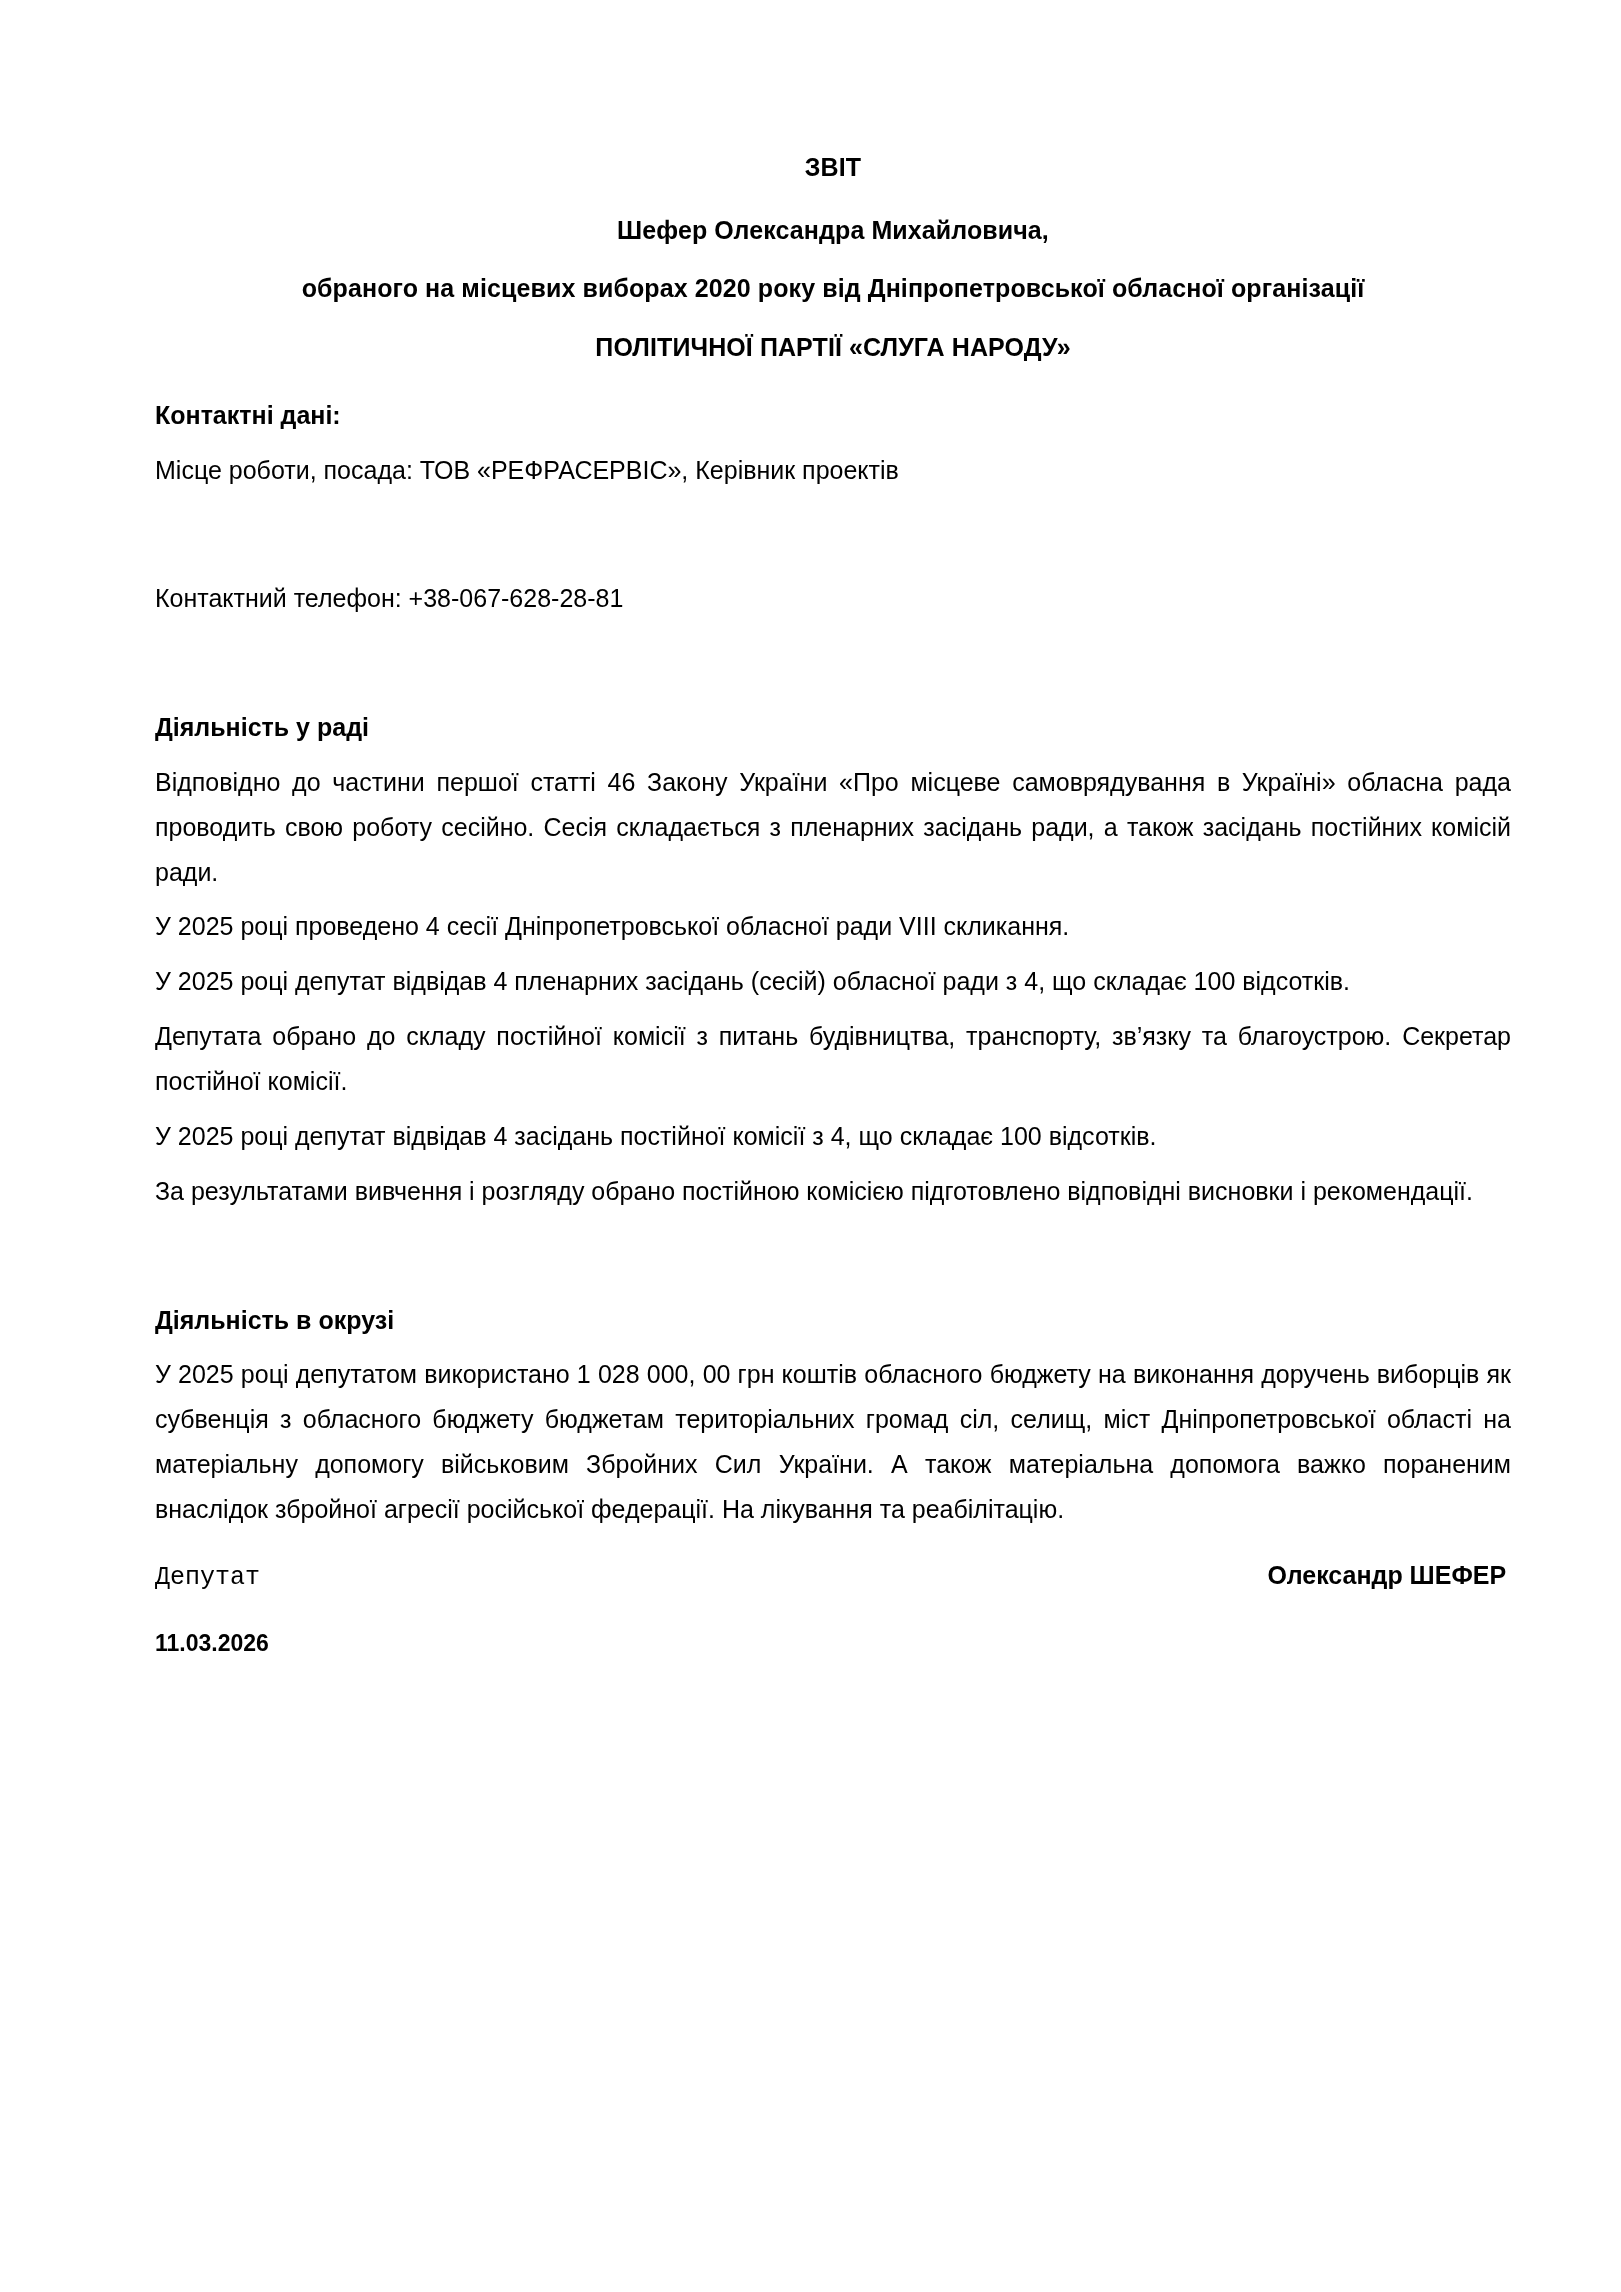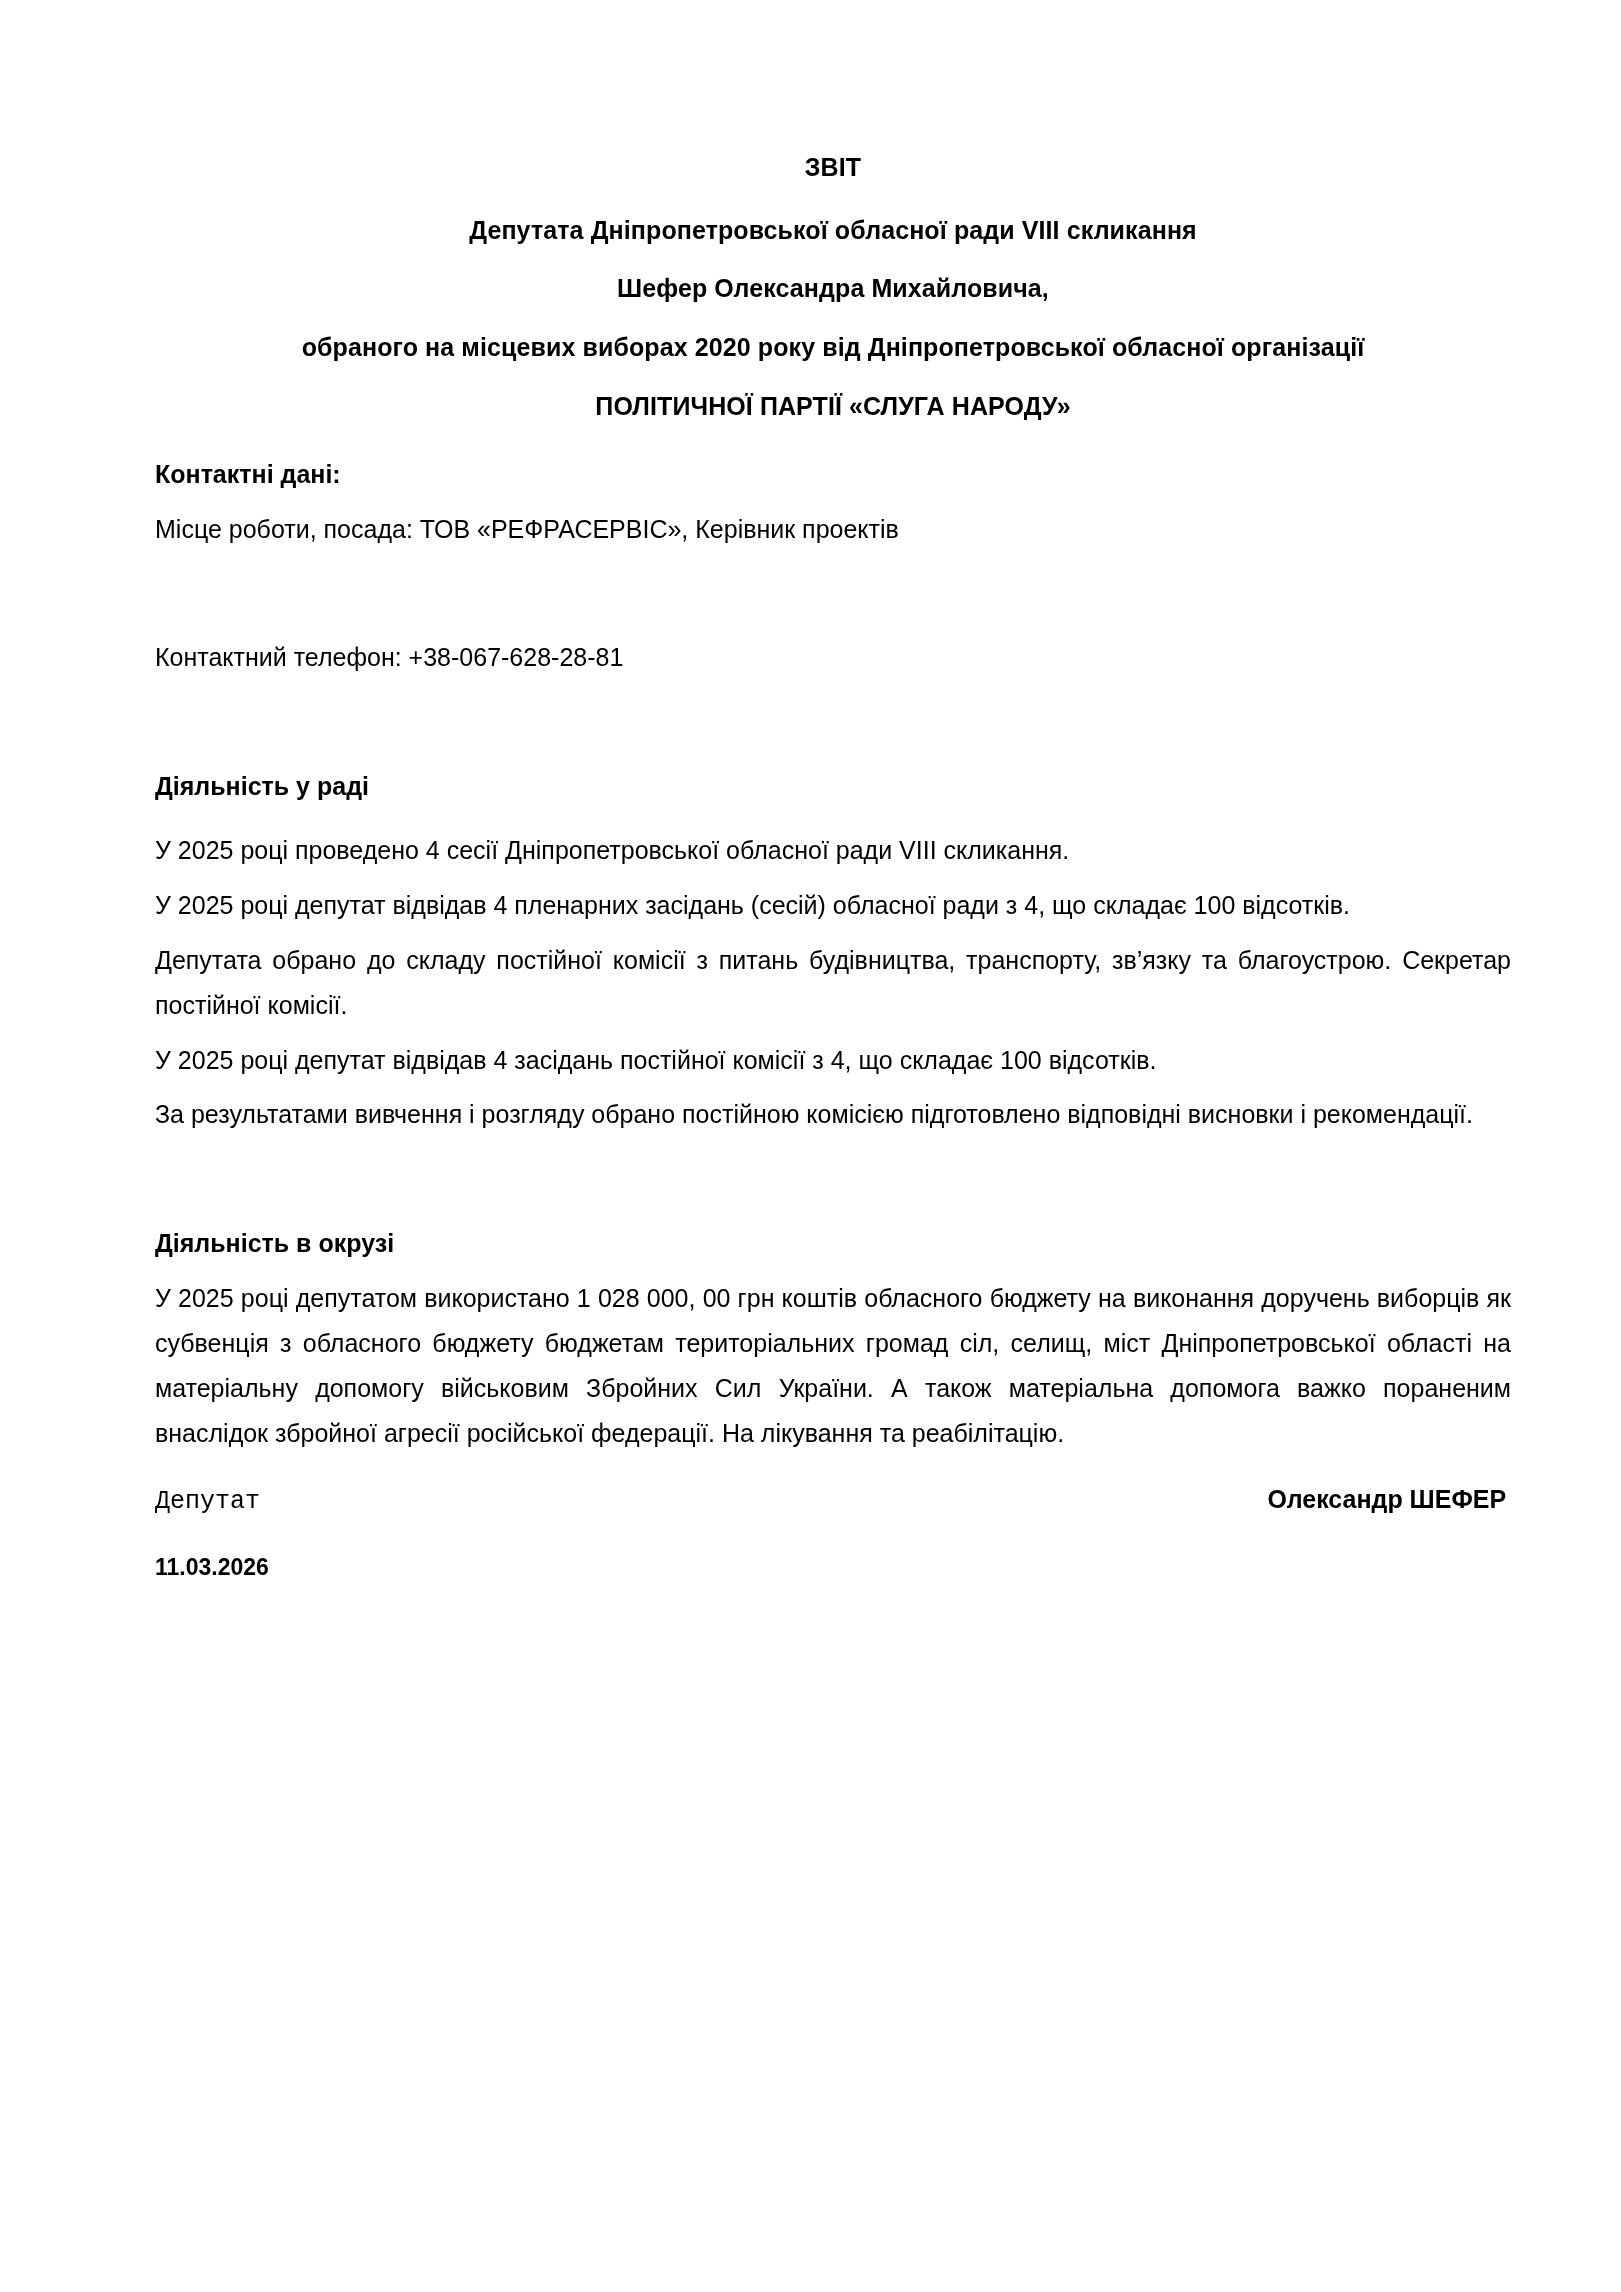--- a/index.html
+++ b/index.html
@@ -90,21 +90,20 @@
   }
 </style>
 </head>
 <body>
 
 <div class="page">
   <div class="content">
 
     <div class="title-block">
       <p class="title-line main">ЗВІТ</p>
-      <p class="title-line">Депутата Дніпропетровської обласної ради VIII скликання</p>
       <p class="title-line">Шефер Олександра Михайловича,</p>
       <p class="title-line">обраного на місцевих виборах 2020 року від Дніпропетровської обласної організації</p>
       <p class="title-line">ПОЛІТИЧНОЇ ПАРТІЇ «СЛУГА НАРОДУ»</p>
     </div>
 
     <div class="gap-xs"></div>
 
     <p class="section-head">Контактні дані:</p>
 
     <div class="gap-xs"></div>
@@ -120,20 +119,21 @@
     <div class="gap-xs"></div>
 
     <p class="para">Контактний телефон: +38-067-628-28-81</p>
 
     <div class="gap-xl"></div>
 
     <p class="section-head">Діяльність у раді</p>
 
     <div class="gap-xs"></div>
 
+    <p class="para justify">Відповідно до частини першої статті 46 Закону України «Про місцеве самоврядування в Україні» обласна рада проводить свою роботу сесійно. Сесія складається з пленарних засідань ради, а також засідань постійних комісій ради.</p>
 
     <div class="gap-xs"></div>
 
     <p class="para">У 2025 році проведено 4 сесії  Дніпропетровської обласної ради VIII скликання.</p>
 
     <div class="gap-xs"></div>
 
     <p class="para justify">У 2025 році депутат відвідав 4 пленарних засідань (сесій) обласної ради  з 4, що складає 100 відсотків.</p>
 
     <div class="gap-xs"></div>

